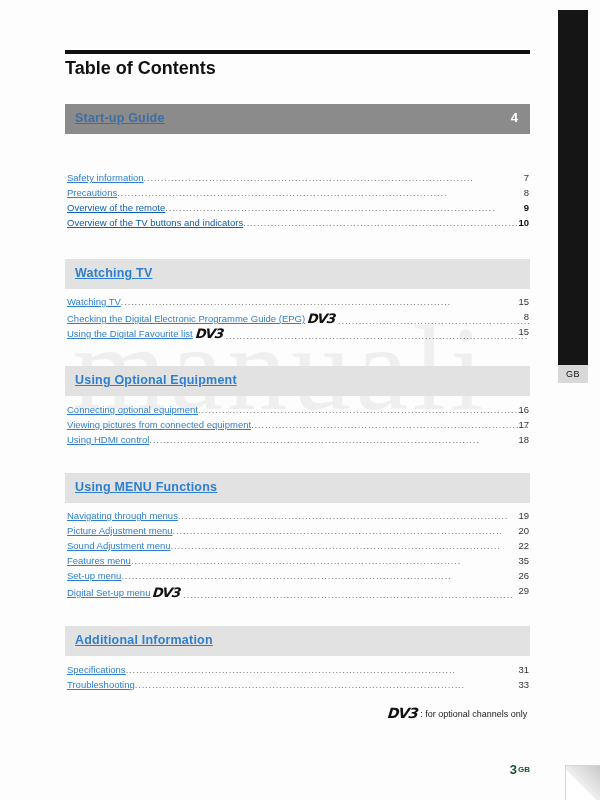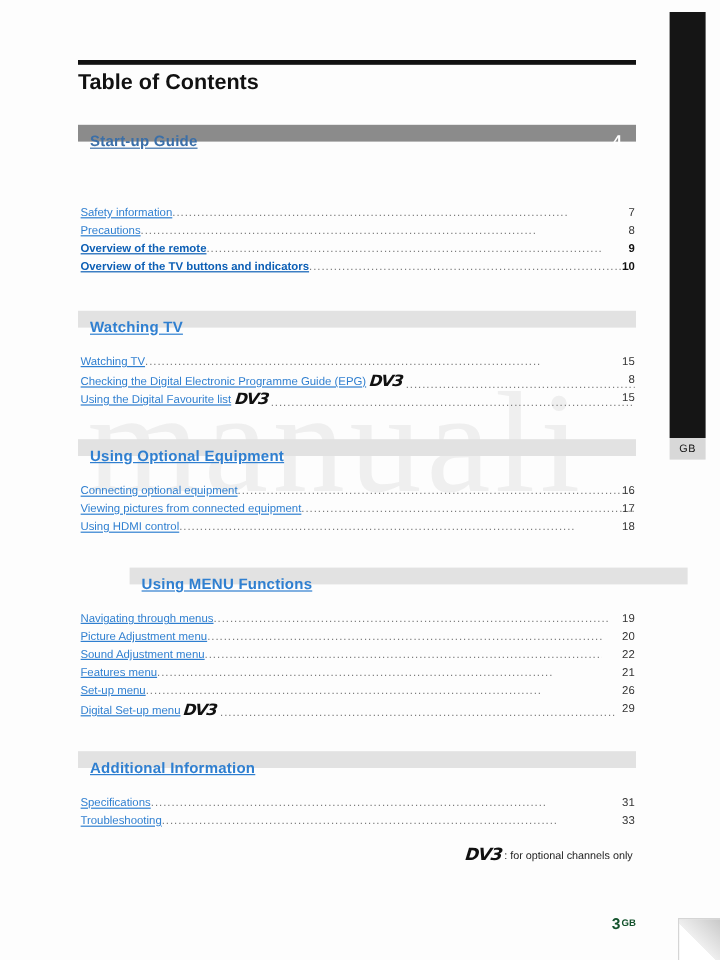--- a/index.html
+++ b/index.html
@@ -86,21 +86,21 @@
     font-size: 18px;
     font-weight: bold;
     color: #111;
   }
 
   
   .section-bar {
     position: absolute;
     left: 65px;
     width: 465px;
-    height: 14px;
+    height: 30px;
   }
   .section-bar.dark {
     background: #8b8b8b;
   }
   .section-bar.light {
     background: #e2e2e2;
   }
   .section-bar .sec-title {
     position: absolute;
     left: 10px;
@@ -132,21 +132,21 @@
     font-size: 9.5px;
     color: #2f7fd0;
     white-space: nowrap;
     overflow: hidden;
   }
   .entry .label {
     text-decoration: underline;
     color: #2f7fd0;
   }
   .entry.bold .label {
-    font-weight: bold;
+    font-weight: normal;
     color: #0d5fb5;
   }
   .entry .dots {
     color: #777;
     letter-spacing: .8px;
     overflow: hidden;
     white-space: nowrap;
     display: inline-block;
     max-width: 330px;
     vertical-align: bottom;
@@ -246,27 +246,27 @@
         </div>
         <div class="entry" style="top: 296px;"><span class="label">Watching TV</span><span class="dots"> ........................................................................................................................</span><span class="pg">15</span></div>
         <div class="entry" style="top: 311px;"><span class="label">Checking the Digital Electronic Programme Guide (EPG)</span><span class="dvb">D<span class="b3">V3</span></span><span class="dots"> ........................................................................................................................</span><span class="pg">8</span></div>
         <div class="entry" style="top: 326px;"><span class="label">Using the Digital Favourite list</span><span class="dvb">D<span class="b3">V3</span></span><span class="dots"> ........................................................................................................................</span><span class="pg">15</span></div>
         <div class="section-bar light" style="top: 366px;">
           <div class="sec-title">Using Optional Equipment</div>
         </div>
         <div class="entry" style="top: 404px;"><span class="label">Connecting optional equipment</span><span class="dots"> ........................................................................................................................</span><span class="pg">16</span></div>
         <div class="entry" style="top: 419px;"><span class="label">Viewing pictures from connected equipment</span><span class="dots"> ........................................................................................................................</span><span class="pg">17</span></div>
         <div class="entry" style="top: 434px;"><span class="label">Using HDMI control</span><span class="dots"> ........................................................................................................................</span><span class="pg">18</span></div>
-        <div class="section-bar light" style="top: 473px; margin-left: 43px;">
+        <div class="section-bar light" style="top: 473px;">
           <div class="sec-title">Using MENU Functions</div>
         </div>
         <div class="entry" style="top: 510px;"><span class="label">Navigating through menus</span><span class="dots"> ........................................................................................................................</span><span class="pg">19</span></div>
         <div class="entry" style="top: 525px;"><span class="label">Picture Adjustment menu</span><span class="dots"> ........................................................................................................................</span><span class="pg">20</span></div>
         <div class="entry" style="top: 540px;"><span class="label">Sound Adjustment menu</span><span class="dots"> ........................................................................................................................</span><span class="pg">22</span></div>
-        <div class="entry" style="top: 555px;"><span class="label">Features menu</span><span class="dots"> ........................................................................................................................</span><span class="pg">21</span></div>
+        <div class="entry" style="top: 555px;"><span class="label">Features menu</span><span class="dots"> ........................................................................................................................</span><span class="pg">35</span></div>
         <div class="entry" style="top: 570px;"><span class="label">Set-up menu</span><span class="dots"> ........................................................................................................................</span><span class="pg">26</span></div>
         <div class="entry" style="top: 585px;"><span class="label">Digital Set-up menu</span><span class="dvb">D<span class="b3">V3</span></span><span class="dots"> ........................................................................................................................</span><span class="pg">29</span></div>
         <div class="section-bar light" style="top: 626px;">
           <div class="sec-title">Additional Information</div>
         </div>
         <div class="entry" style="top: 664px;"><span class="label">Specifications</span><span class="dots"> ........................................................................................................................</span><span class="pg">31</span></div>
         <div class="entry" style="top: 679px;"><span class="label">Troubleshooting</span><span class="dots"> ........................................................................................................................</span><span class="pg">33</span></div>
       </div>
 
     <div class="legend">

